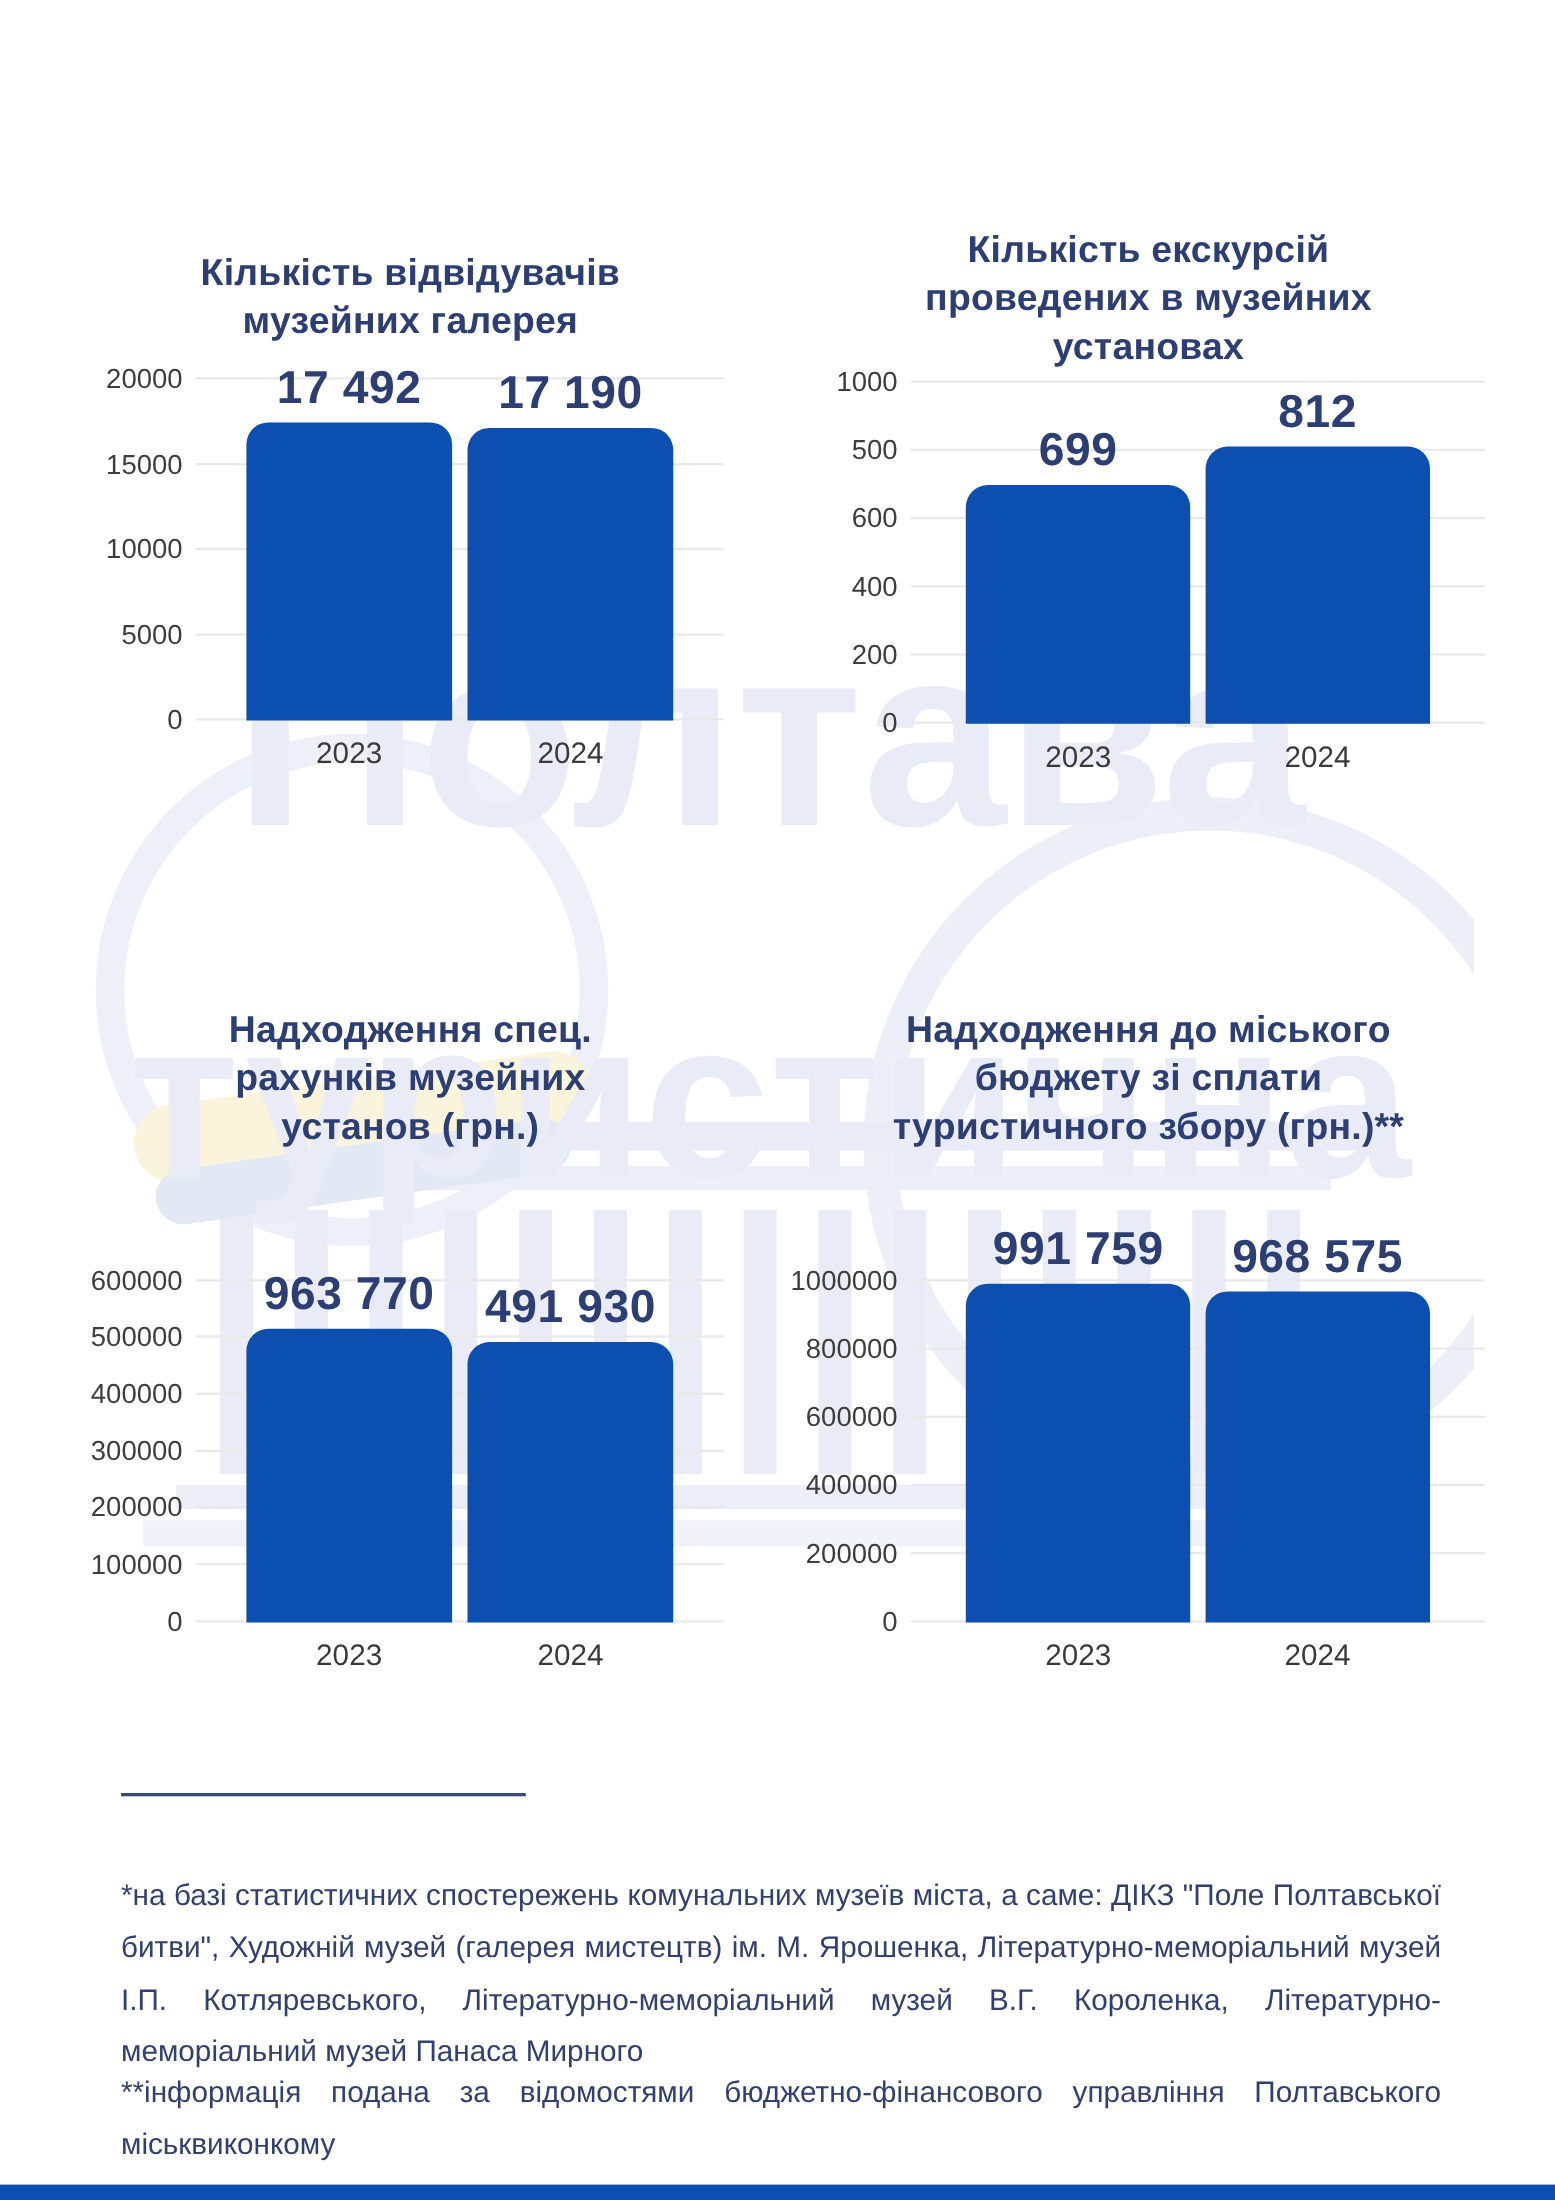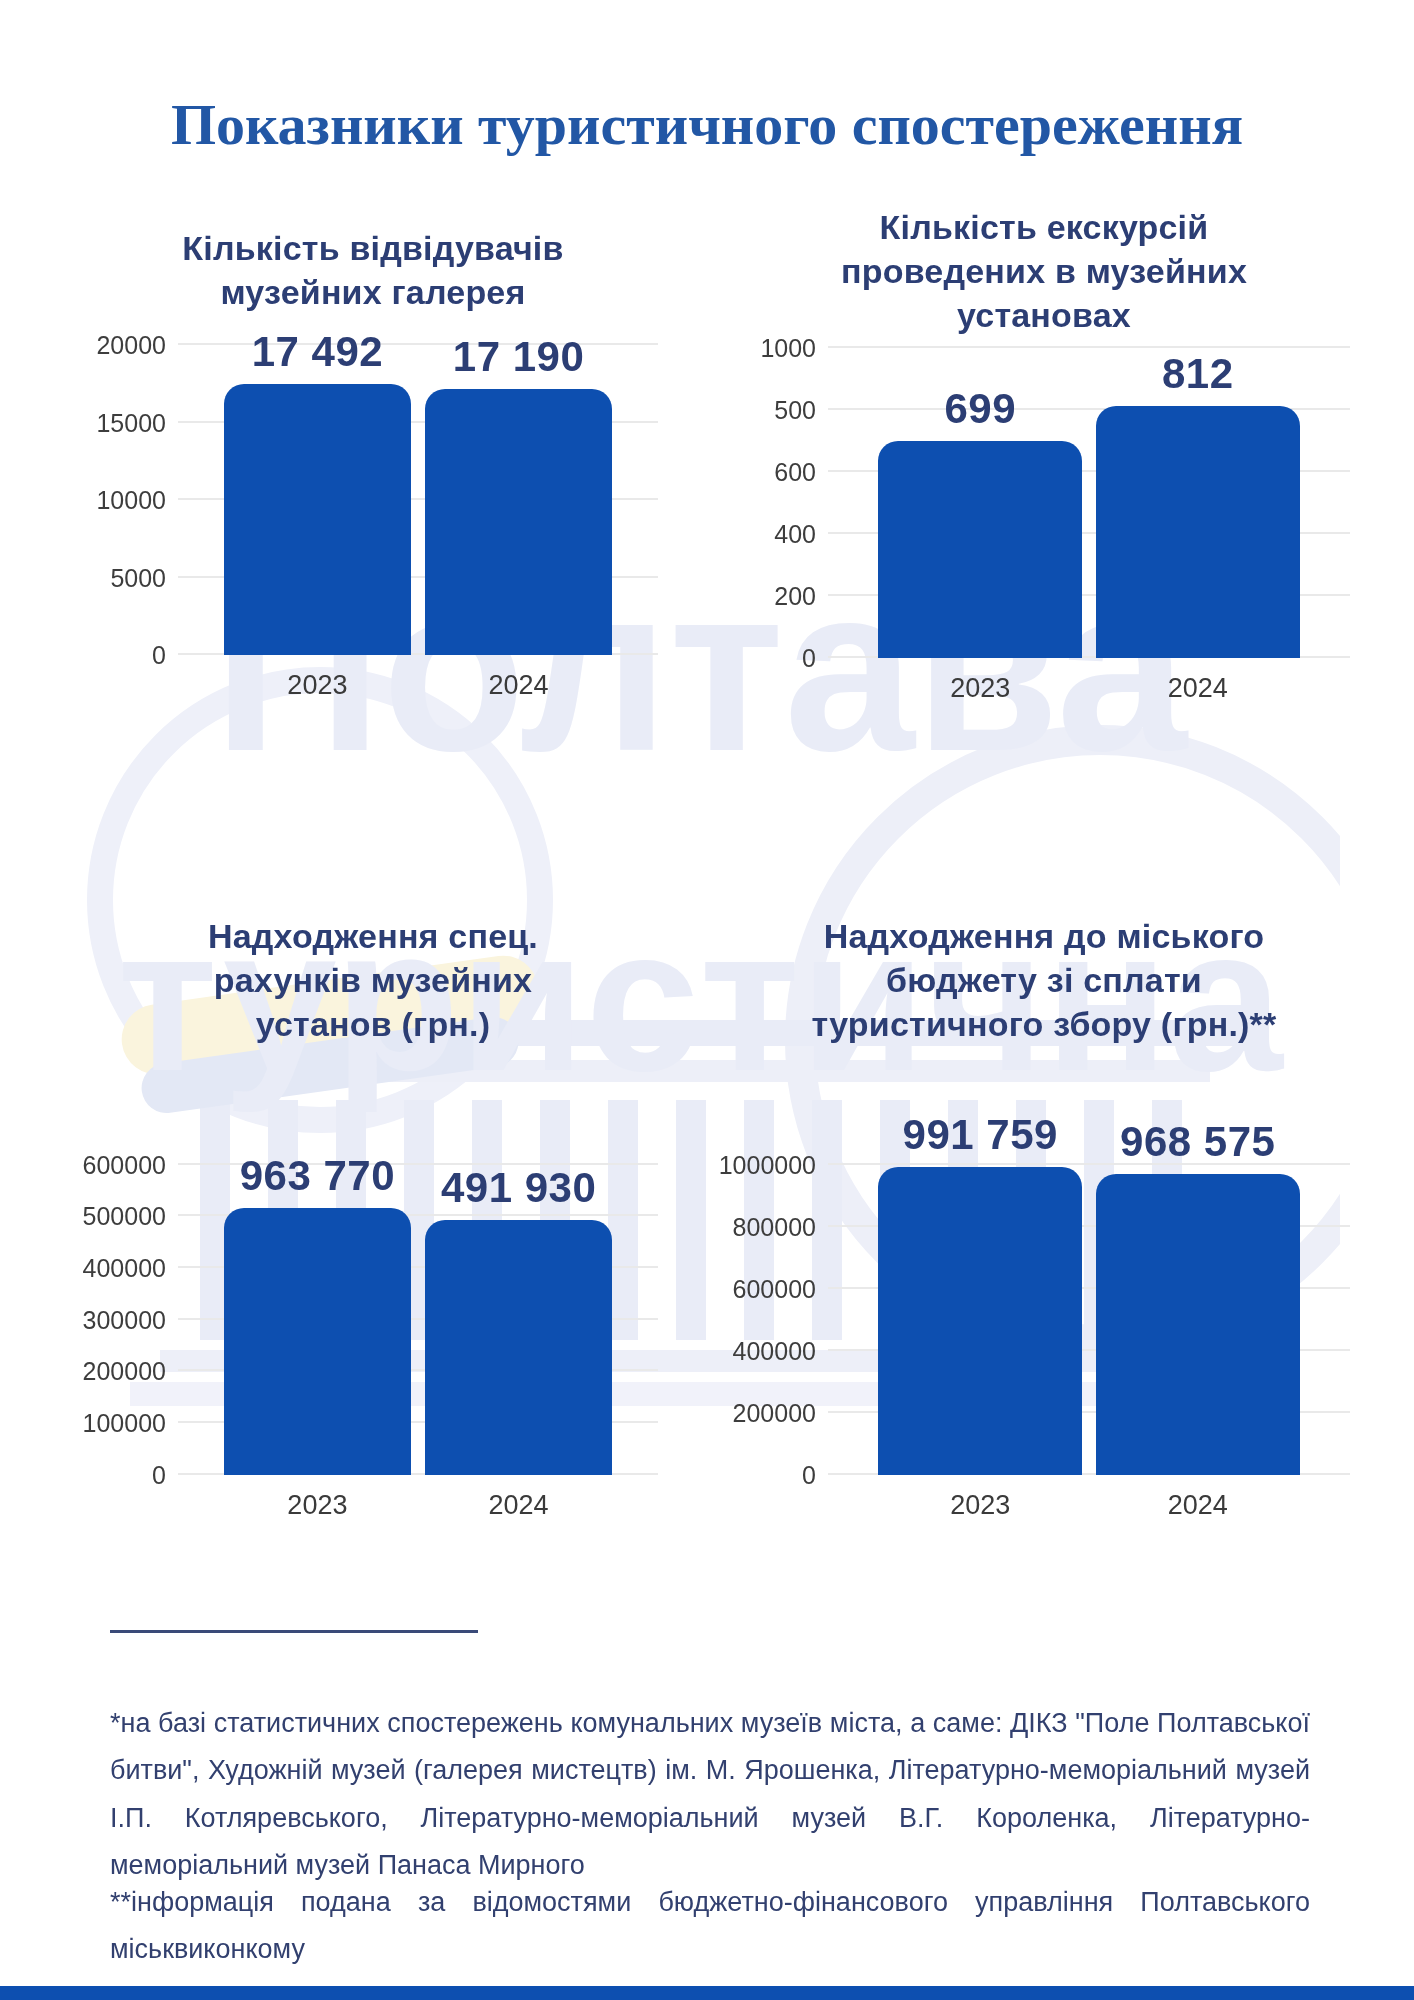--- a/index.html
+++ b/index.html
@@ -135,21 +135,21 @@
     <rect x="50" y="962" width="1160" height="24" fill="#f1f2fa"></rect>
 
     <rect x="40" y="560" width="420" height="70" rx="35" fill="#faf4dd" transform="rotate(-8 250 595)"></rect>
     <rect x="60" y="620" width="380" height="50" rx="25" fill="#e3e8f5" transform="rotate(-8 250 645)"></rect>
   </g>
   <text x="620" y="330" text-anchor="middle" font-family="Liberation Sans, sans-serif" font-weight="bold" font-size="235" fill="#e9ecf7">Полтава</text>
   <text x="620" y="650" text-anchor="middle" font-family="Liberation Sans, sans-serif" font-weight="bold" font-size="205" fill="#e9ecf7">туристична</text>
 </svg>
 
 <h1 class="main-title">
-  <span>Показники туристичного спостереження</span><br>
+  <br>
 </h1>
 
 <div class="charts">
   <div class="chart row1">
     <div class="title-box">
       <h2 class="chart-title">Кількість відвідувачів музейних галерея</h2>
     </div>
     <div class="plot-spacer"></div>
     <div class="plot-wrap">
       <div class="axis">

